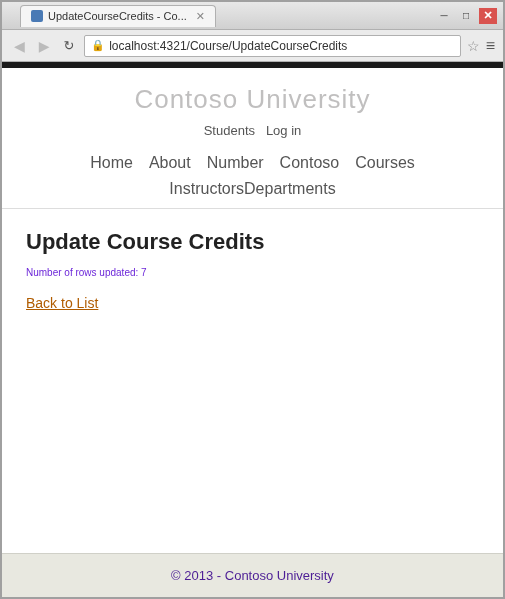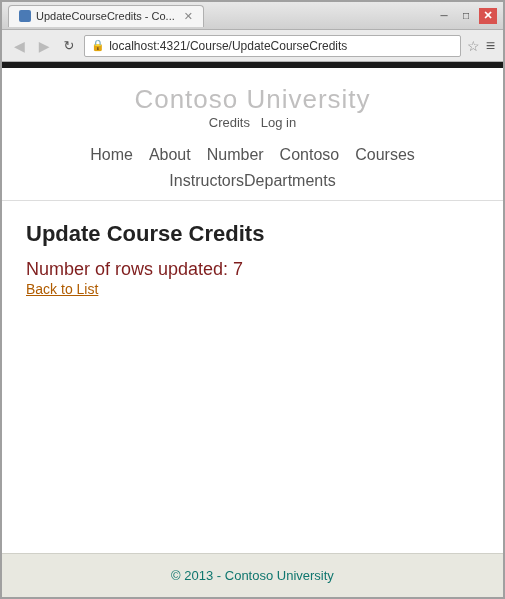--- a/index.html
+++ b/index.html
@@ -28,20 +28,21 @@
       align-items: center;
       padding: 0 6px;
       border-bottom: 1px solid #b0b0b0;
       justify-content: space-between;
     }
 
     .title-bar-left {
       display: flex;
       align-items: center;
       gap: 6px;
+      margin-left: 12px;
     }
 
     .tab {
       background: #f5f5f5;
       border: 1px solid #b0b0b0;
       border-bottom: none;
       border-radius: 4px 4px 0 0;
       padding: 3px 10px;
       font-size: 11px;
       color: #333;
@@ -182,21 +183,21 @@
       padding: 16px 0 0 0;
       text-align: center;
       border-bottom: 1px solid #ddd;
     }
 
     .site-title {
       font-size: 26px;
       font-weight: 300;
       color: #c0bfbf;
       letter-spacing: 1px;
-      margin-bottom: 0;
+      margin-bottom: 8px;
     }
 
     .auth-links {
       font-size: 13px;
       color: #555;
       margin-bottom: 8px;
     }
 
     .auth-links a {
       color: #555;
@@ -240,38 +241,38 @@
     }
 
     .page-title {
       font-size: 22px;
       font-weight: bold;
       color: #222;
       margin-bottom: 12px;
     }
 
     .success-message {
-      color: #7f1d1d;
-      font-size: 18px;
-      margin-bottom: 0;
+      color: #6d28d9;
+      font-size: 10px;
+      margin-bottom: 16px;
     }
 
     .back-link {
       color: #b05c00;
       text-decoration: underline;
       font-size: 14px;
       cursor: pointer;
     }
 
     .site-footer {
       background: #e8e8e0;
       text-align: center;
       padding: 14px;
       font-size: 13px;
-      color: #0f766e;
+      color: #4c1d95;
       border-top: 1px solid #d0d0c8;
     }
 
     
     .left-blob {
       position: absolute;
       left: -10px;
       top: 10px;
       width: 50px;
       height: 40px;
@@ -311,21 +312,21 @@
     <span class="address-menu">≡</span>
   </div>
 
   <div class="black-bar"></div>
 
   <div class="page-content">
 
     <div class="site-header">
       <div class="site-title">Contoso University</div>
       <div class="auth-links">
-        <a>Credits</a>
+        <a>Students</a>
         &nbsp;
         <a>Log in</a>
       </div>
       <div class="nav-links">
         <a>Home</a>
         <a>About</a>
         <a>Number</a>
         <a>Contoso</a>
         <a>Courses</a>
       </div>

